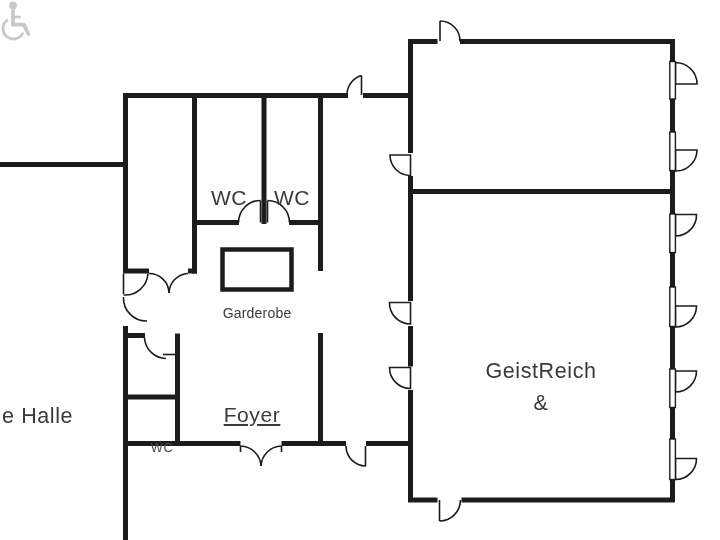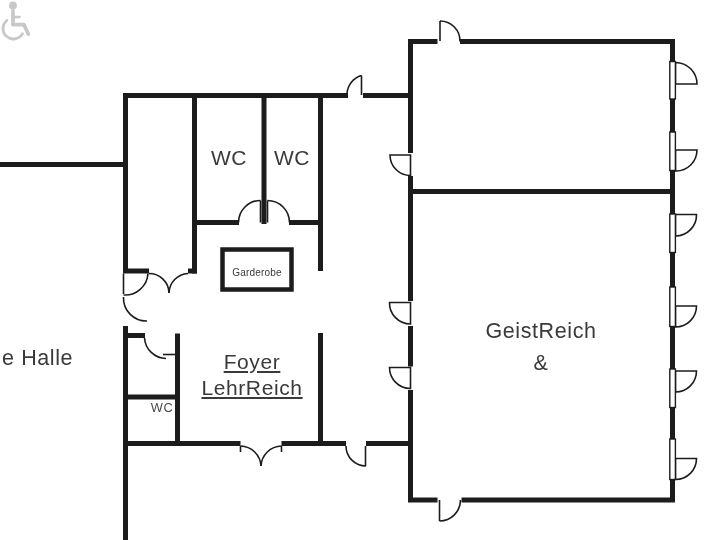--- a/index.html
+++ b/index.html
@@ -10,25 +10,25 @@
   }
   .plan svg{position:absolute;left:0;top:0;}
   .wall{stroke:#1c1c1c;stroke-width:5;stroke-linecap:butt;fill:none;}
   .thin{stroke:#1c1c1c;stroke-width:1.6;fill:none;}
   .fan{stroke:#1c1c1c;stroke-width:1.6;fill:#ffffff;}
   .leafrect{stroke:#1c1c1c;stroke-width:1.4;fill:#ffffff;}
   .boxwall{stroke:#1c1c1c;stroke-width:4.5;fill:none;}
   .lbl{
     position:absolute;transform:translate(-50%,-50%);
     font-weight:300;color:#3a3a3a;white-space:nowrap;
-    font-size:21px;letter-spacing:0.6px;text-align:center;line-height:26px;
+    font-size:21px;letter-spacing:0.6px;text-align:center;line-height:26px;margin-top:40px;
   }
   .lbl-halle{transform:translate(0,-50%);font-size:21.5px;}
   .lbl-main{line-height:32px;font-size:21.5px;}
-  .lbl-garderobe{font-size:10px;letter-spacing:0.2px;background:#ffffff;padding:0 2px;line-height:14px;}
+  .lbl-garderobe{font-size:14px;letter-spacing:0.2px;background:#ffffff;padding:0 2px;line-height:14px;}
   .lbl-smallwc{font-size:12.8px;color:#4a4a4a;letter-spacing:0.5px;}
   .icon-wheelchair{position:absolute;left:124px;top:397px;}
 </style>
 </head>
 <body>
 
 <div class="plan">
 
   <svg width="720" height="540" viewBox="0 0 720 540">
 
@@ -147,31 +147,30 @@
         <rect class="leafrect" x="669.8" y="214" width="5.6" height="38.5"></rect>
         <rect class="leafrect" x="669.8" y="287" width="5.6" height="39.5"></rect>
         <rect class="leafrect" x="669.8" y="369" width="5.6" height="38.5"></rect>
         <rect class="leafrect" x="669.8" y="439" width="5.6" height="40.5"></rect>
       </g>
     </g>
 
     <rect class="boxwall" x="222.5" y="249.5" width="69" height="40"></rect>
   </svg>
 
-  <div class="lbl lbl-halle" style="left:2px;top:358px;">e Halle</div>
+  <div class="lbl lbl-halle" style="left:2px;top:376px;">e Halle</div>
 
   <div class="lbl" style="left:229px;top:158px;">WC</div>
 
   <div class="lbl" style="left:292px;top:158px;">WC</div>
 
   <div class="lbl lbl-garderobe" style="left:257px;top:272.5px;">Garderobe</div>
 
   <div class="lbl" style="left:252px;top:374.5px;text-decoration:underline;">
     <div>Foyer</div>
-    <div>LehrReich</div>
   </div>
 
   <div class="lbl lbl-main" style="left:541px;top:347px;text-align:center;">
     <div>GeistReich</div>
     <div>&amp;</div>
   </div>
 
   <div class="lbl lbl-smallwc" style="left:162px;top:408px;">WC</div>
 
   <svg class="icon-wheelchair" width="38" height="46" viewBox="0 0 34 42">

